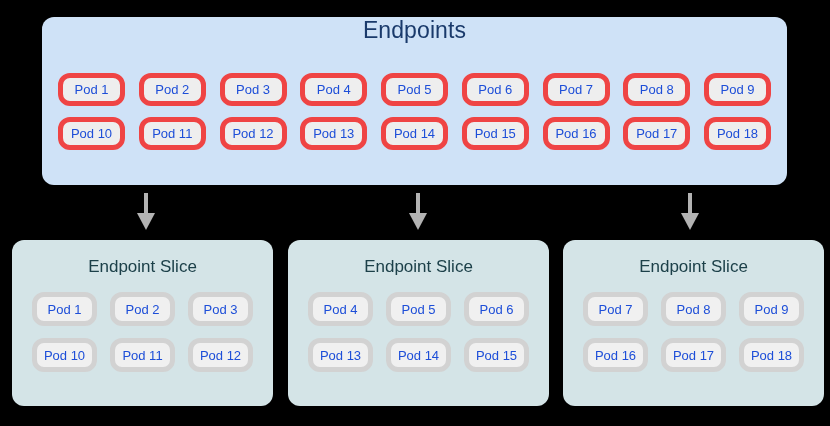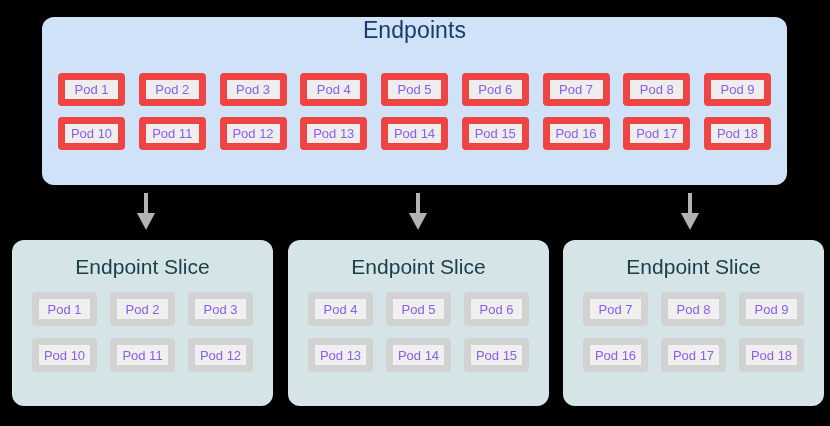--- a/index.html
+++ b/index.html
@@ -53,23 +53,23 @@
   }
 
   .ep-row {
     display: flex;
     justify-content: space-between;
     margin-bottom: 11px;
   }
 
   .pod {
     background: #eeeeee;
-    border: 7px solid #ef4444;
-    border-radius: 4px;
-    color: #8b5cf6;
+    border: 5px solid #ef4444;
+    border-radius: 12px;
+    color: #1d4ed8;
     font-size: 13px;
     display: flex;
     align-items: center;
     justify-content: center;
     box-sizing: border-box;
   }
 
   .ep-row .pod {
     width: 67px;
     height: 33px;
@@ -96,21 +96,21 @@
     border-radius: 12px;
     box-sizing: border-box;
   }
   .slice-1 { left: 12px; }
   .slice-2 { left: 288px; }
   .slice-3 { left: 563px; }
 
   .slice-title {
     text-align: center;
     color: #1c4049;
-    font-size: 21px;
+    font-size: 17px;
     line-height: 24px;
     padding-top: 15px;
     font-weight: 400;
   }
 
   .slice-rows {
     padding: 0 20px;
     margin-top: 13px;
     box-sizing: border-box;
   }

